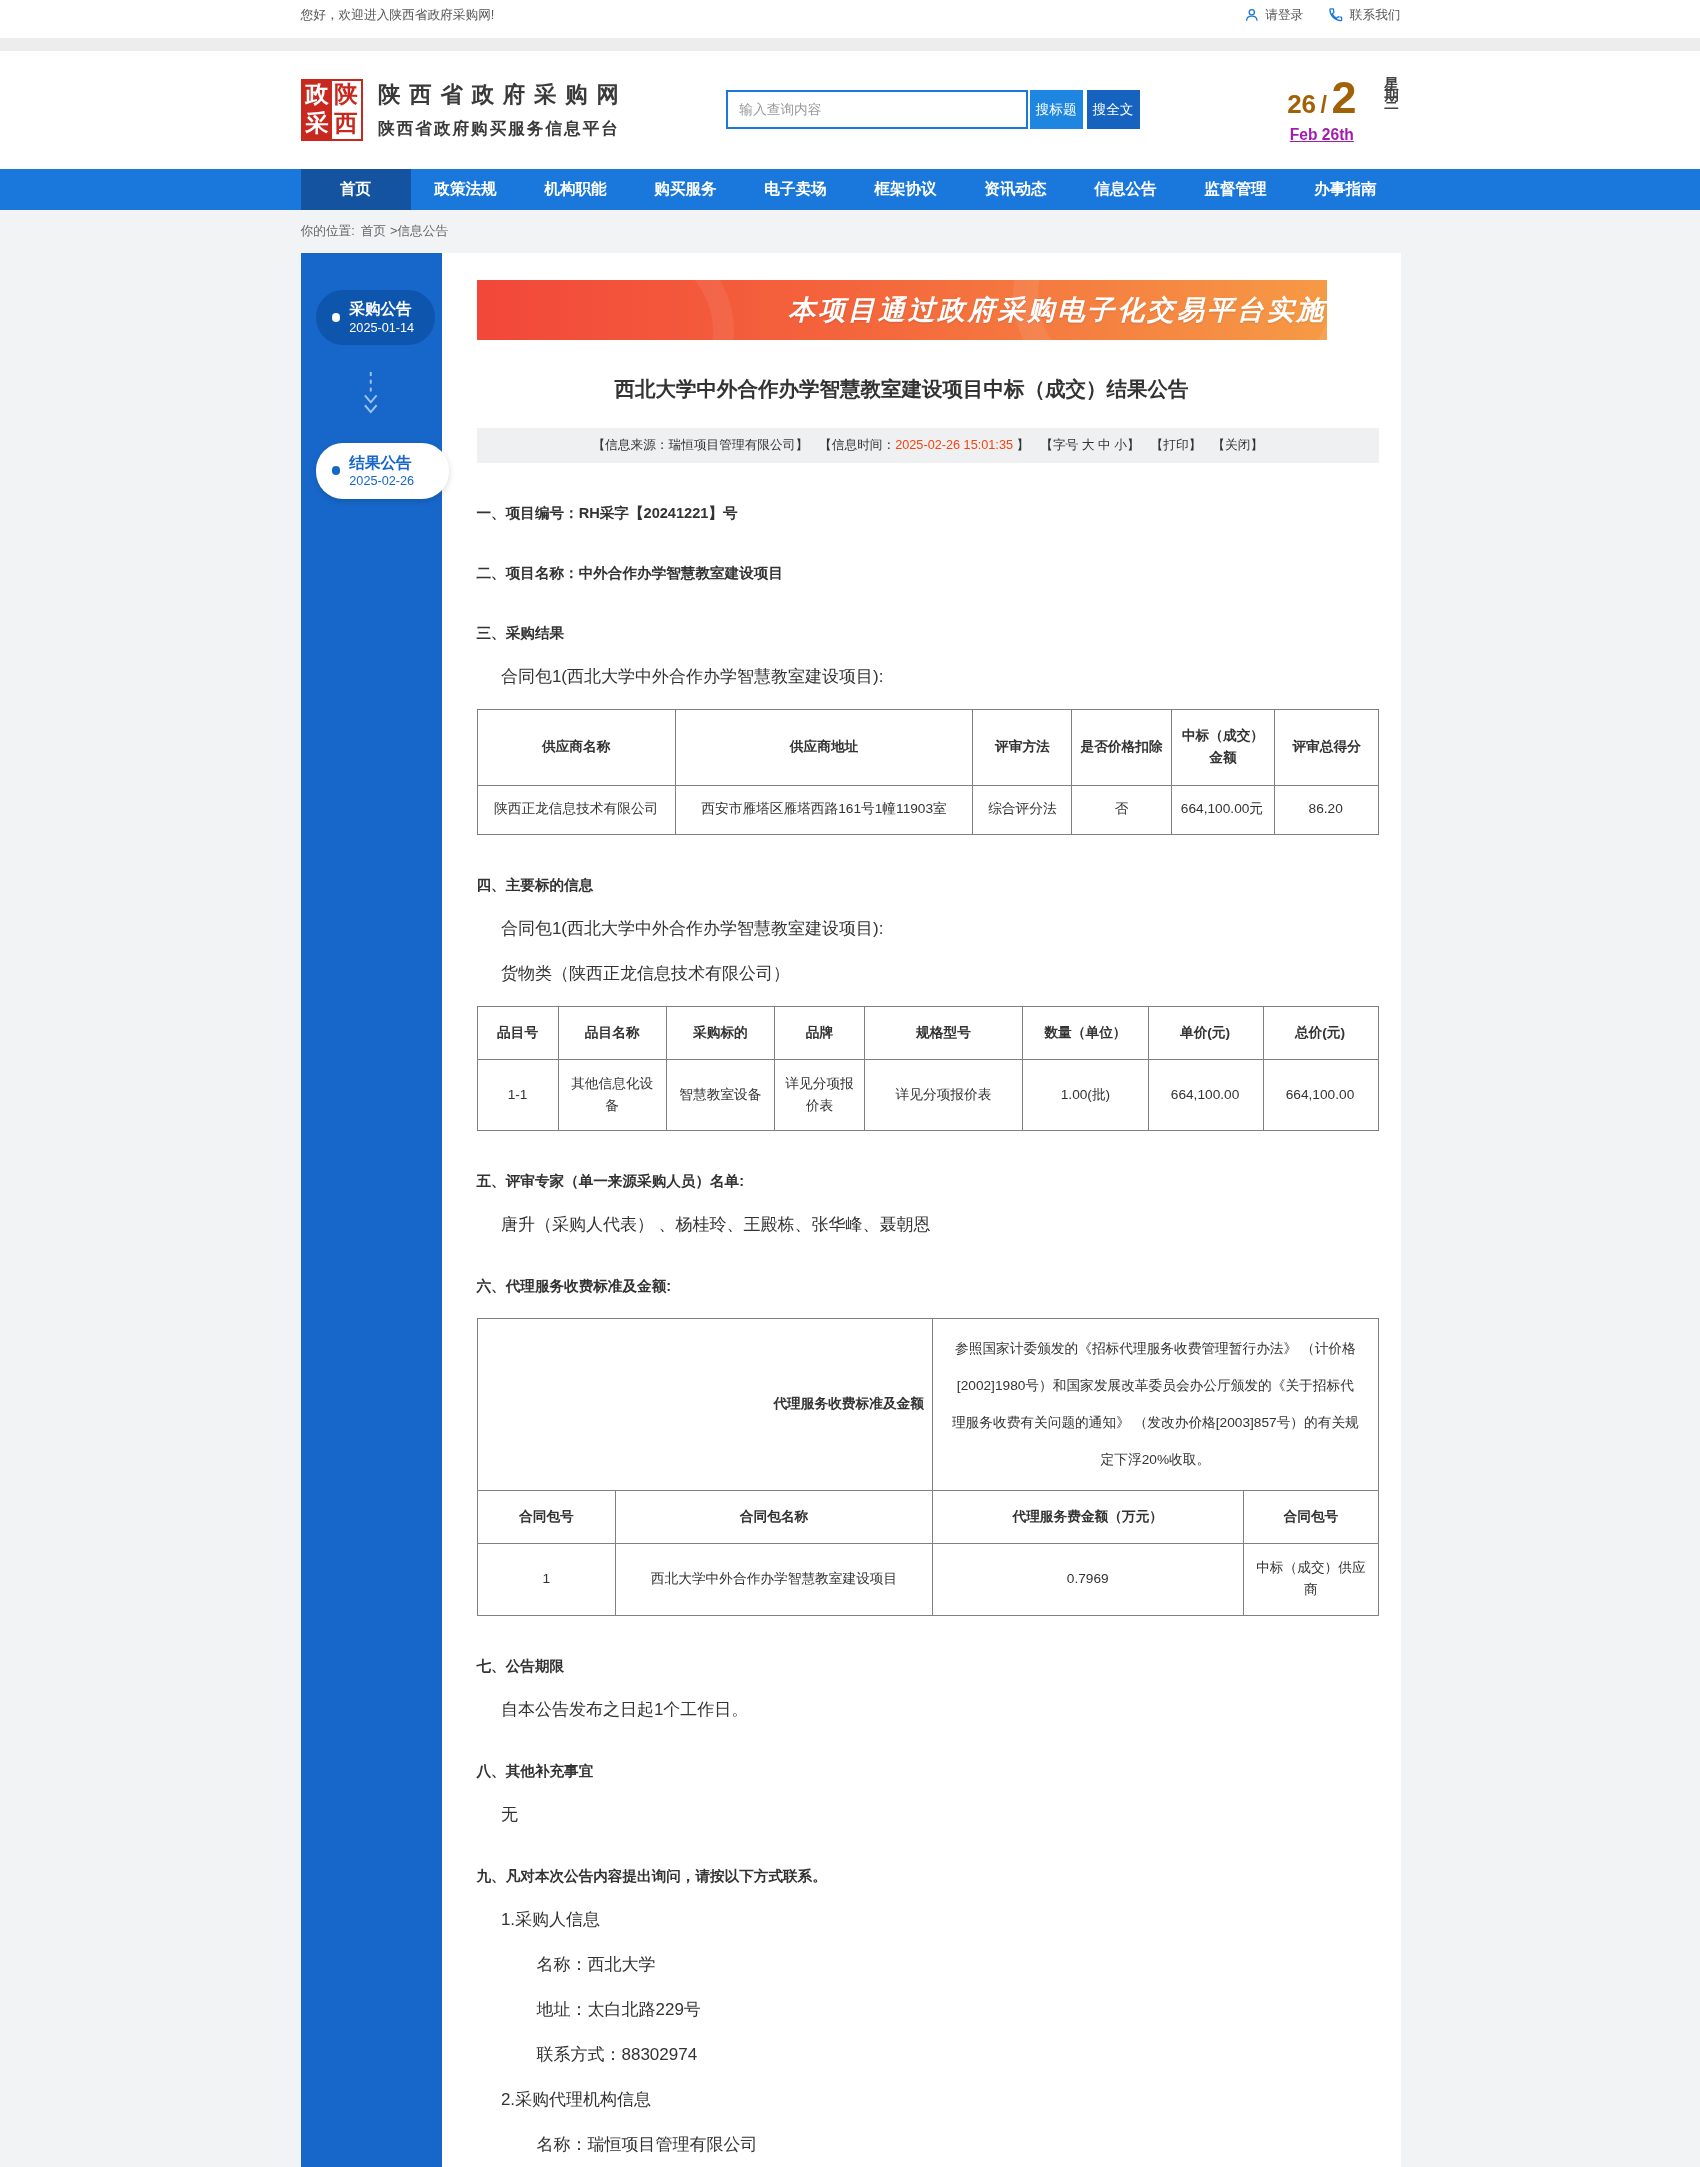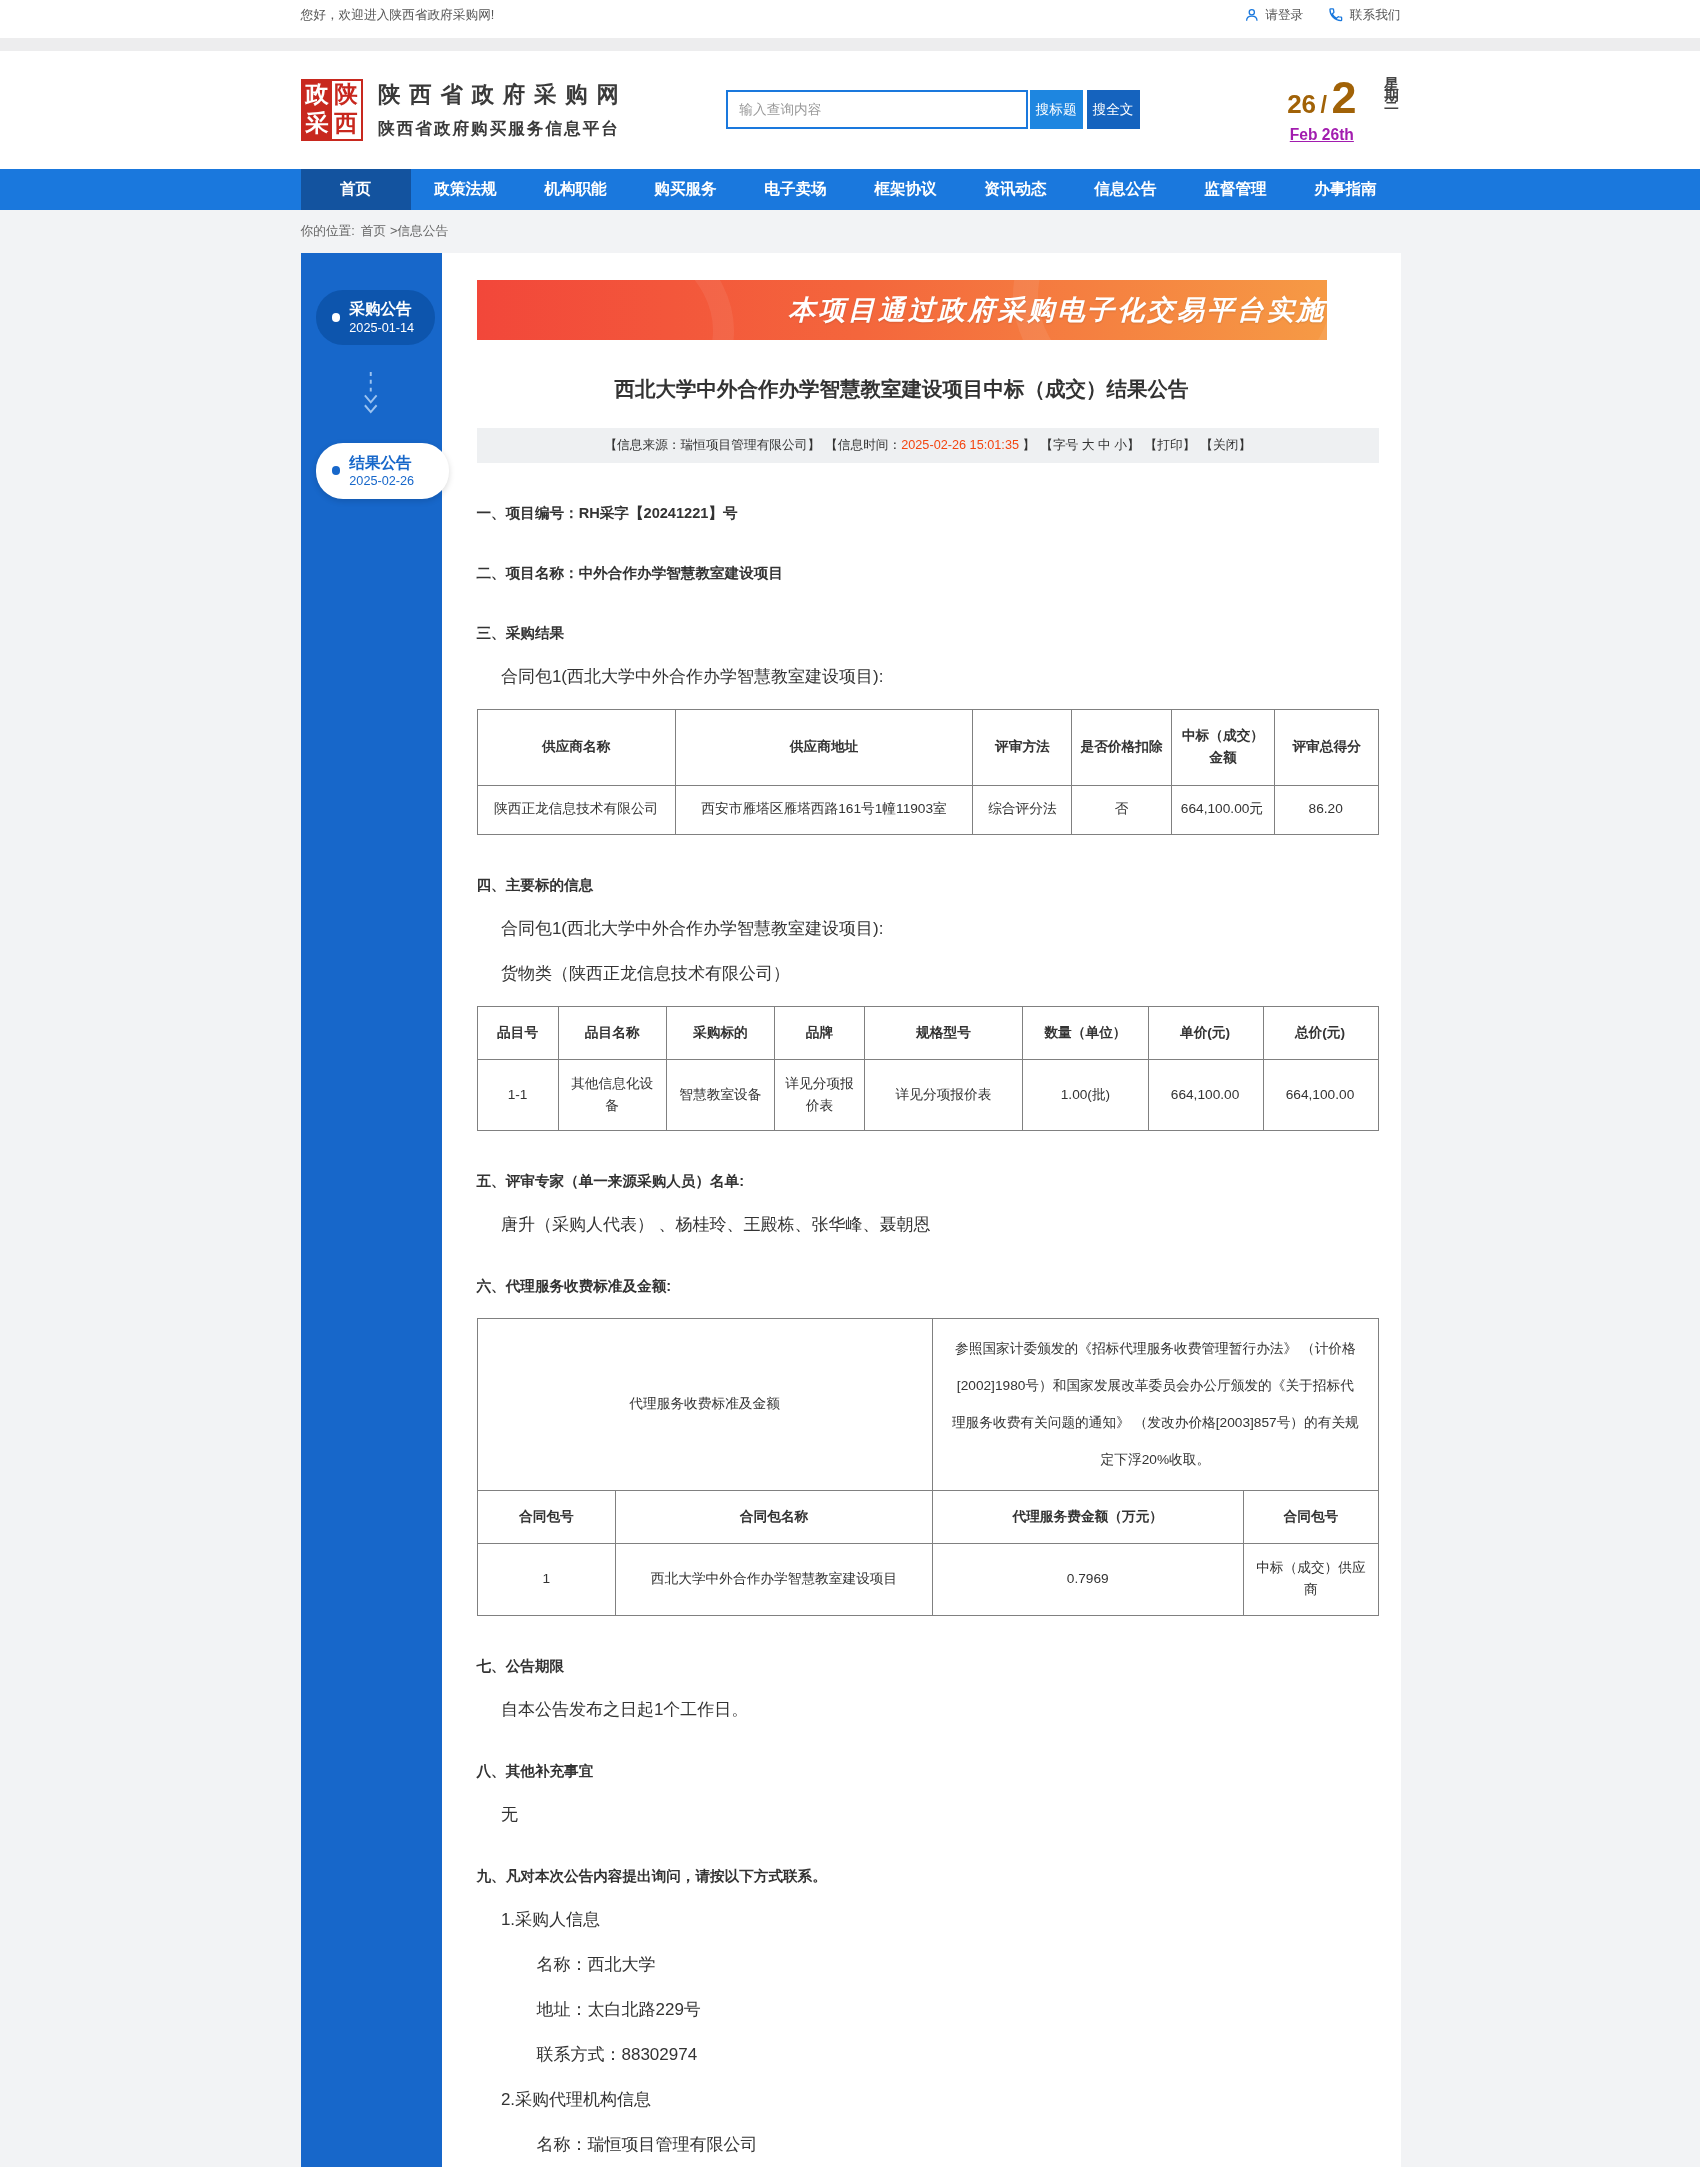--- a/index.html
+++ b/index.html
@@ -72,21 +72,21 @@
   .main { flex:1; background:#ffffff; padding:0 21.5px 39px 35px; }
 
   
   .banner { margin-top:27px; width:850px; height:60px; background:linear-gradient(90deg,#f2473a 0%,#f4663c 45%,#f69a45 100%); display:flex; align-items:center; justify-content:flex-end; position:relative; overflow:hidden; }
   .banner:before { content:""; position:absolute; left:-39px; top:-68px; width:254px; height:195px; border:21.5px solid rgba(255,255,255,.07); border-radius:50%; }
   .banner:after { content:""; position:absolute; right:-29px; bottom:-88px; width:293px; height:215px; border:25px solid rgba(255,255,255,.08); border-radius:50%; }
   .banner-text { color:#fff; font-size:27px; font-weight:bold; font-style:italic; letter-spacing:2.9px; text-shadow:0 1px 2px rgba(0,0,0,.12); }
 
   
   .article-title { text-align:center; font-size:20.5px; font-weight:bold; color:#333; margin-top:35px; width:850px; }
-  .meta-bar { margin-top:25px; background:#eef0f2; height:35px; display:flex; align-items:center; justify-content:center; font-size:12.7px; color:#333; gap:5px;text-align:right; }
+  .meta-bar { margin-top:25px; background:#eef0f2; height:35px; display:flex; align-items:center; justify-content:center; font-size:12.7px; color:#333; gap:11px;text-align:right; }
   .meta-bar .red { color:#f4440f; }
   .meta-bar .m-click { cursor:pointer; }
 
   h4.sec { font-size:14.6px; color:#333; margin-top:41px; font-weight:bold; }
   p.para { font-size:17px; color:#333; margin-top:22px; padding-left:24.4px; }
   p.para.ind2 { padding-left:60px; }
   p.para.ctitle { padding-left:24.4px; }
 
   table.dt { border-collapse:collapse; width:100%; margin-top:21.5px; table-layout:fixed; }
   table.dt th, table.dt td { border:1px solid #808080; font-size:13.7px; color:#333; padding:12.7px 7.8px; text-align:center; line-height:1.65; word-break:break-all; }
@@ -306,21 +306,21 @@
 
       <table class="dt">
         <colgroup>
             <col style="width:15.4%">
             <col style="width:35.1%">
             <col style="width:34.5%">
             <col style="width:15%">
           </colgroup>
         <tbody>
           <tr>
-            <td colspan="2" style="font-weight:normal;">代理服务收费标准及金额</td>
+            <td colspan="2" style="font-weight:bold;text-align:right;">代理服务收费标准及金额</td>
             <td colspan="2" class="longcell">参照国家计委颁发的《招标代理服务收费管理暂行办法》 （计价格[2002]1980号）和国家发展改革委员会办公厅颁发的《关于招标代理服务收费有关问题的通知》 （发改办价格[2003]857号）的有关规定下浮20%收取。</td>
           </tr>
           <tr>
             <th>合同包号</th>
             <th>合同包名称</th>
             <th>代理服务费金额（万元）</th>
             <th>合同包号</th>
           </tr>
           <tr>
             <td>1</td>

